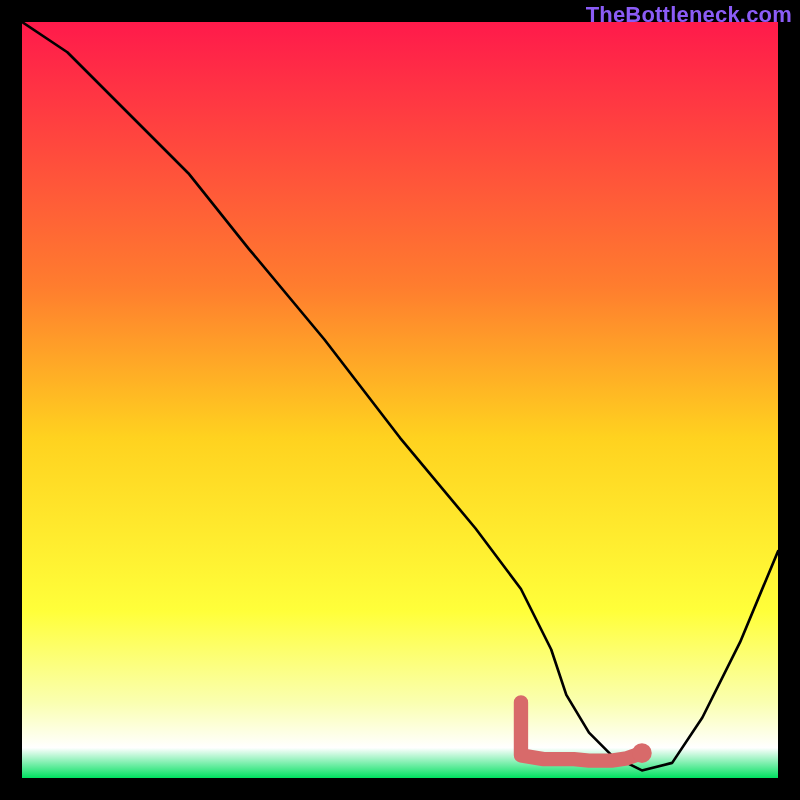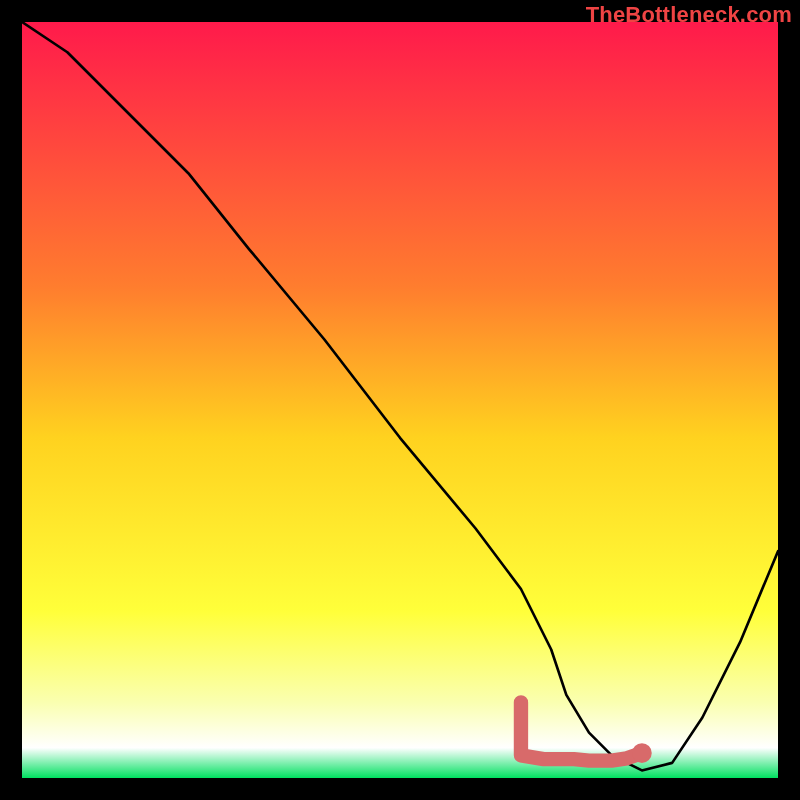--- a/index.html
+++ b/index.html
@@ -26,21 +26,21 @@
     height: 756px;
     overflow: hidden;
   }
   .watermark {
     position: absolute;
     top: 2px;
     right: 8px;
     font-family: Arial, Helvetica, sans-serif;
     font-size: 22px;
     font-weight: bold;
-    color: #ef4444;
+    color: #8b5cf6;
     letter-spacing: 0.2px;
     user-select: none;
   }
   svg {
     display: block;
   }
 </style>
 </head>
 <body>
 

